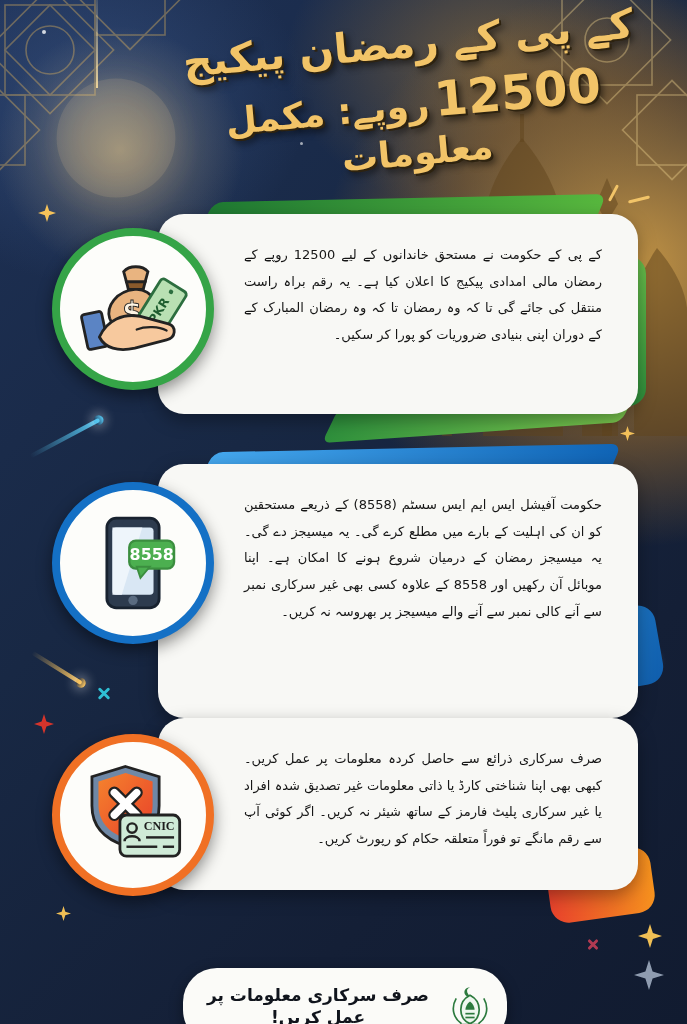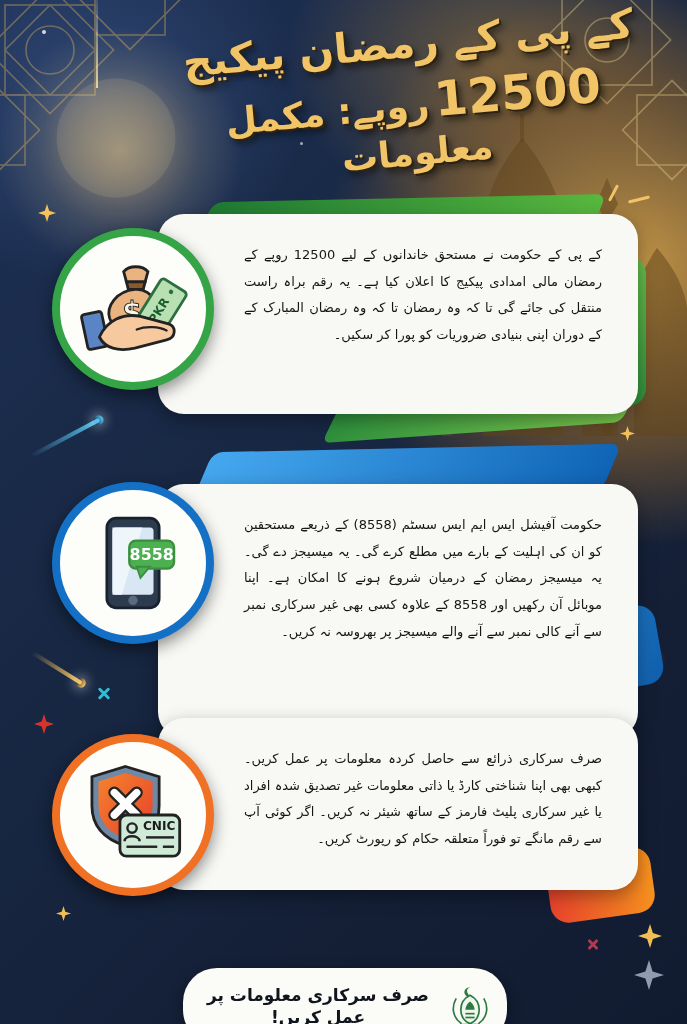--- a/index.html
+++ b/index.html
@@ -45,29 +45,29 @@
   .ribbon.green{left:205px;top:198px;width:390px;background:linear-gradient(95deg,#1f7a33,#58b83e);}
   .ribbon.blue{left:205px;top:448px;width:405px;background:linear-gradient(100deg,#45a8ef,#0f63b5);}
   .ribbon.orange{left:200px;top:700px;width:410px;background:linear-gradient(90deg,#e02c2a,#f6921e);}
   .accent{position:absolute;z-index:2;border-radius:18px;}
   .accent.g1{left:586px;top:256px;width:60px;height:150px;background:linear-gradient(180deg,#6abf4b,#2e8f3c);}
   .accent.g2{left:330px;top:398px;width:300px;height:34px;border-radius:8px;transform:rotate(-4deg) skewX(-30deg);background:linear-gradient(90deg,#2e8f3c,#7cc94f);}
   .accent.b1{left:545px;top:612px;width:115px;height:80px;transform:rotate(-10deg);background:linear-gradient(120deg,#2f97e2,#0f5cab);}
   .accent.o1{left:548px;top:852px;width:105px;height:66px;transform:rotate(-8deg);background:linear-gradient(90deg,#e8432c,#f6921e);}
   .card-body{position:absolute;background:#f8f8f5;border-radius:26px;z-index:3;box-shadow:0 6px 18px rgba(0,0,0,.35);}
   .card1{left:158px;top:214px;width:480px;height:200px;}
-  .card2{left:158px;top:484px;width:480px;height:254px;}
+  .card2{left:158px;top:464px;width:480px;height:254px;}
   .card3{left:158px;top:718px;width:480px;height:172px;}
   .card-text{position:absolute;inset:0;padding:15px 36px 10px 86px;direction:rtl;text-align:justify;
     font-weight:400;font-size:13px;line-height:2.05;color:#161616;}
   .icon-badge{position:absolute;width:146px;height:146px;border-radius:50%;background:#fdfdfa;z-index:4;
     display:flex;align-items:center;justify-content:center;box-shadow:0 6px 16px rgba(0,0,0,.45);}
   .badge1{left:52px;top:228px;border:8px solid #35a447;}
   .badge2{left:52px;top:482px;border:8px solid #1470c5;}
-  .badge3{left:52px;top:734px;border:8px solid #f07024;}
+  .badge3{left:52px;top:734px;border:8px solid #f07024;font-family:Liberation Serif, serif;}
   
   .footer-pill{position:absolute;left:183px;top:968px;width:324px;height:76px;background:#fbfbf8;
     border-radius:34px;z-index:3;display:flex;align-items:center;gap:8px;padding:0 14px;box-sizing:border-box;
     box-shadow:0 4px 14px rgba(0,0,0,.4);}
   .footer-text{flex:1;text-align:center;font-size:17px;font-weight:700;color:#10141c;direction:rtl;line-height:1.3;}
 </style>
 </head>
 <body>
 
 <div class="stage">

